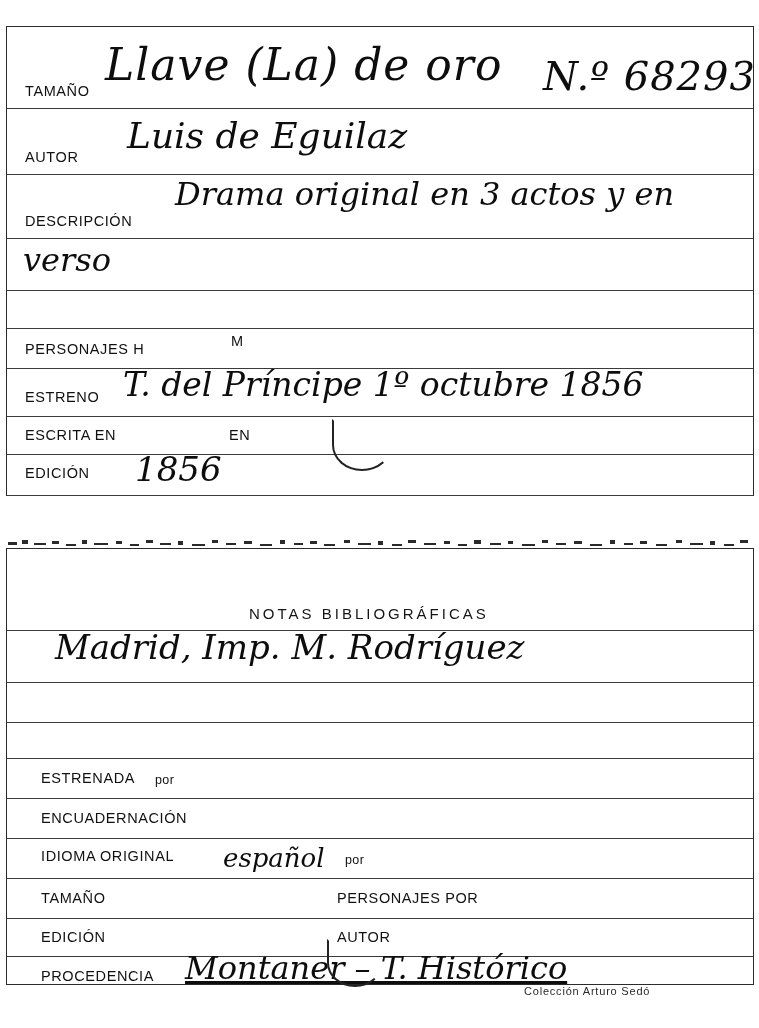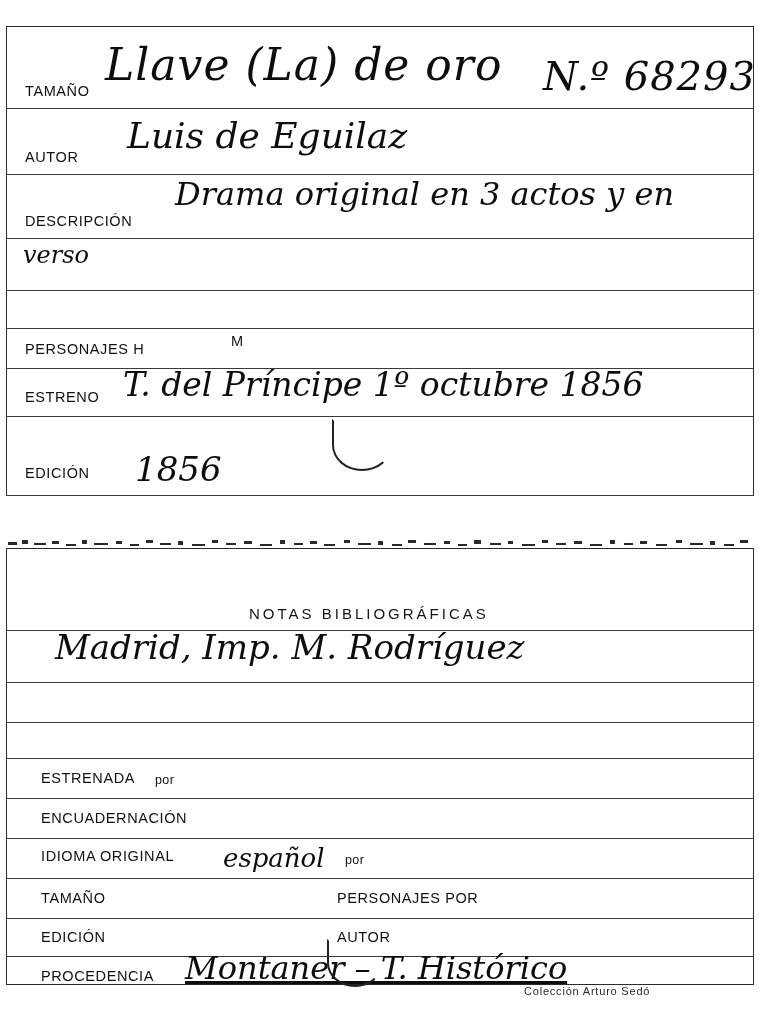--- a/index.html
+++ b/index.html
@@ -116,35 +116,39 @@
       <span class="lbl" style="left:18px; top:40px;">AUTOR</span>
       <span class="hand" style="left:120px; top:6px; font-size:36px;text-align:right;">Luis de Eguilaz</span>
     </div>
 
     <div class="row" style="top:148px; height:64px;">
       <span class="lbl" style="left:18px; top:38px;">DESCRIPCIÓN</span>
       <span class="hand" style="left:168px; top:0; font-size:32px;">Drama original en 3 actos y en</span>
     </div>
 
     <div class="row" style="top:212px; height:52px;">
-      <span class="hand" style="left:16px; top:2px; font-size:24px;font-style:italic;">verso</span>
+      <span class="hand" style="left:16px; top:2px; font-size:32px;font-style:italic;">verso</span>
     </div>
 
     <div class="row" style="top:264px; height:38px;"></div>
 
     <div class="row" style="top:302px; height:40px;">
       <span class="lbl" style="left:18px; top:12px;">PERSONAJES H</span>
       <span class="lbl" style="left:224px; top:4px;">M</span>
     </div>
 
     <div class="row" style="top:342px; height:48px;">
       <span class="lbl" style="left:18px; top:20px;">ESTRENO</span>
       <span class="hand" style="left:116px; top:-4px; font-size:33px;">T. del Príncipe 1º octubre 1856</span>
     </div>
 
+    <div class="row" style="top:390px; height:38px;">
+      <span class="lbl" style="left:18px; top:10px;">ESCRITA EN</span>
+      <span class="lbl" style="left:222px; top:10px;">EN</span>
+    </div>
 
     <div class="row" style="top:428px; height:42px; border-bottom:none;">
       <span class="lbl" style="left:18px; top:10px;">EDICIÓN</span>
       <span class="hand" style="left:128px; top:-6px; font-size:34px;">1856</span>
     </div>
 
     <div class="blob" style="left:325px; top:392px; width:56px; height:48px;"></div>
 
     <div style="position:absolute; left:0; right:0; top:468px; border-bottom:1px solid #3a3a3a;"></div>
   </div>

